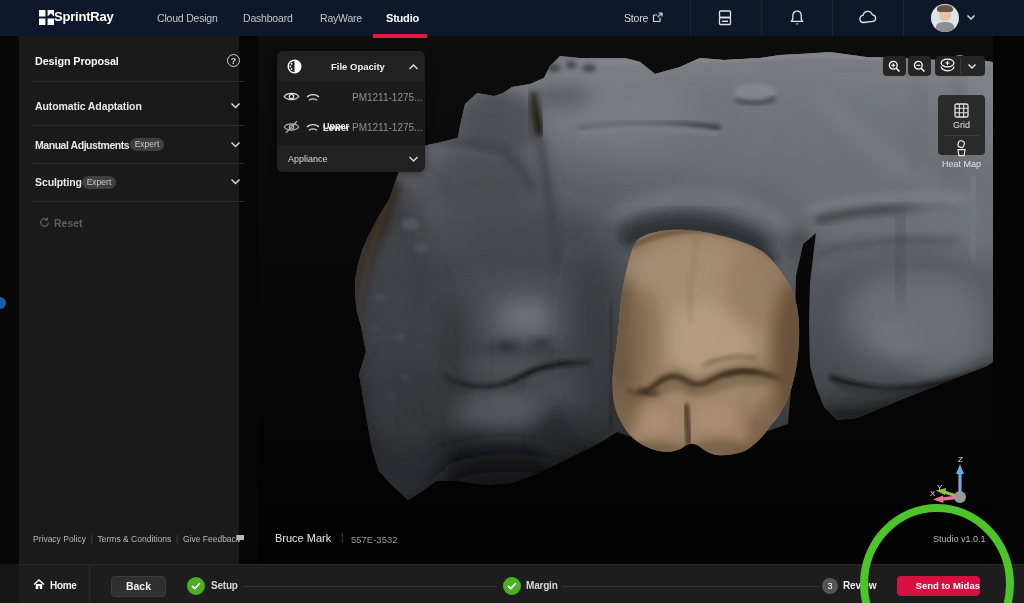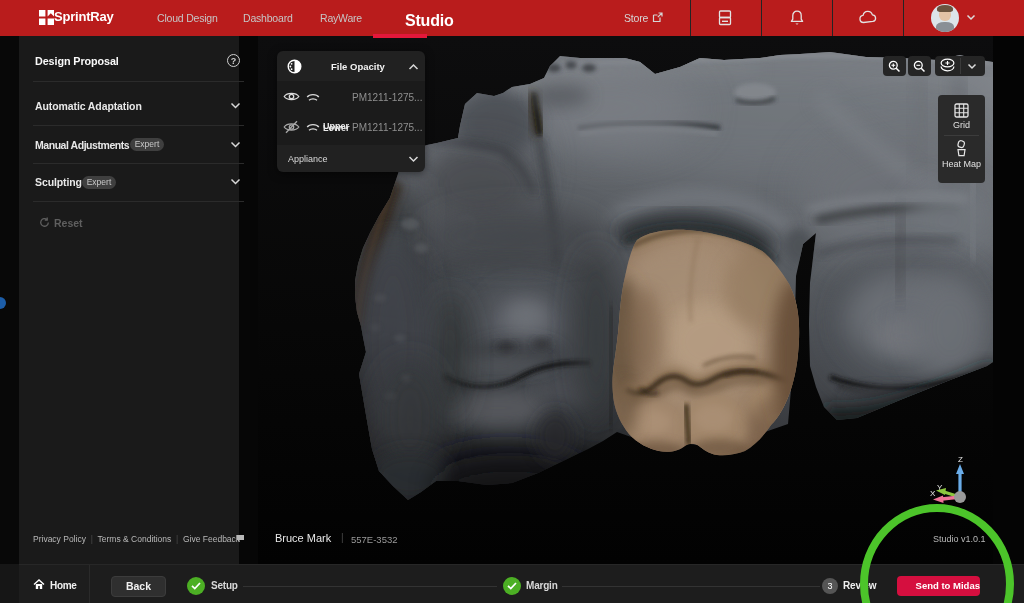--- a/index.html
+++ b/index.html
@@ -170,33 +170,33 @@
       <path d="M366,410 C400,436 465,440 510,410" stroke="#54402d" stroke-width="6" fill="none" filter="url(#b4)" opacity="0.7"></path>
       <path d="M374,210 C420,186 478,190 512,218" stroke="#57432f" stroke-width="5" fill="none" filter="url(#b2)" opacity="0.7"></path>
       <path d="M382,352 C388,358 394,360 400,356" stroke="#2e2117" stroke-width="3" fill="none" filter="url(#b2)" opacity="0.9"></path>
       <path d="M466,340 C476,336 488,334 498,336" stroke="#3a2b1e" stroke-width="3" fill="none" filter="url(#b2)" opacity="0.9"></path>
     </g>
   </svg>
   </div>
 
   <div class="abs" style="left:993px;top:36px;width:31px;height:528px;background:#040404;"></div>
 
-  <div class="abs" id="navbar" style="left:0;top:0;width:1024px;height:36px;background:#b91c1c;">
+  <div class="abs" id="navbar" style="left:0;top:0;width:1024px;height:36px;background:#0f172a;">
     <div class="abs" style="left:690px;top:0;width:1px;height:36px;background:#242424;"></div>
     <div class="abs" style="left:761px;top:0;width:1px;height:36px;background:#242424;"></div>
     <div class="abs" style="left:832px;top:0;width:1px;height:36px;background:#242424;"></div>
     <div class="abs" style="left:903px;top:0;width:1px;height:36px;background:#242424;"></div>
     <svg class="abs" style="left:39px;top:10px;" width="15" height="15" viewBox="0 0 15 15">
       <path d="M0 0 h6.4 v6.4 h-6.4 z M8.6 0 h6.4 v6.4 L11.8 3.2 8.6 6.4 z M0 8.6 h6.4 v6.4 h-6.4 z M8.6 8.6 h6.4 v6.4 h-6.4 z" fill="#fff"></path>
     </svg>
     <div class="abs" style="left:54px;top:9px;font-size:13px;font-weight:bold;color:#fff;letter-spacing:-0.2px;">SprintRay</div>
     <div class="abs" style="left:157px;top:12px;font-size:10.5px;color:#c6c6c6;letter-spacing:-0.2px;">Cloud Design</div>
     <div class="abs" style="left:243px;top:12px;font-size:10.5px;color:#c6c6c6;letter-spacing:-0.2px;">Dashboard</div>
     <div class="abs" style="left:320px;top:12px;font-size:10.5px;color:#c6c6c6;letter-spacing:-0.2px;">RayWare</div>
-    <div class="abs" style="left:386px;top:12px;font-size:16px;font-weight:bold;color:#ffffff;letter-spacing:-0.2px;margin-left:19px;">Studio</div>
+    <div class="abs" style="left:386px;top:12px;font-size:11px;font-weight:bold;color:#ffffff;letter-spacing:-0.2px;">Studio</div>
     <div class="abs" style="left:624px;top:12px;font-size:10.5px;color:#d6d6d6;letter-spacing:-0.2px;">Store</div>
     <svg class="abs" style="left:652px;top:12px;" width="11" height="11" viewBox="0 0 11 11">
       <path d="M1.5 3 h4 M1.5 3 v6.5 h6.5 v-4" stroke="#d6d6d6" stroke-width="1.2" fill="none"></path>
       <path d="M6.5 1 h3.5 v3.5 M10 1 L5.8 5.2" stroke="#d6d6d6" stroke-width="1.2" fill="none"></path>
     </svg>
     <svg class="abs" style="left:716px;top:9px;" width="18" height="18" viewBox="0 0 18 18">
       <rect x="3.5" y="2" width="11" height="6.5" rx="1" stroke="#e3e3e3" stroke-width="1.3" fill="none"></rect>
       <rect x="3.5" y="8.5" width="11" height="7" rx="1" stroke="#e3e3e3" stroke-width="1.3" fill="none"></rect>
       <rect x="6" y="11.6" width="6" height="1.4" fill="#e3e3e3"></rect>
     </svg>
@@ -316,21 +316,21 @@
   <div class="abs" style="left:960px;top:58px;width:1px;height:16px;background:#3a3a3a;"></div>
   <svg class="abs" style="left:939px;top:57px;" width="17" height="18" viewBox="0 0 17 18">
     <ellipse cx="8.5" cy="6" rx="6.4" ry="3.8" stroke="#fff" stroke-width="1.2" fill="none"></ellipse>
     <path d="M2.1 9.6 C2.1 12 4.9 13.8 8.5 13.8 C12.1 13.8 14.9 12 14.9 9.6" stroke="#fff" stroke-width="1.2" fill="none"></path>
     <path d="M8.5 3.9 v4.2 M6.4 6 h4.2" stroke="#fff" stroke-width="1.1"></path>
   </svg>
   <svg class="abs" style="left:967px;top:63px;" width="10" height="7" viewBox="0 0 10 7">
       <path d="M1.5 1.5 L5 5 L8.5 1.5" stroke="#dcdcdc" stroke-width="1.5" fill="none"></path>
     </svg>
 
-  <div class="abs" style="left:938px;top:95px;width:47px;height:88px;background:#2a2a2a;border-radius:4px;">
+  <div class="abs" style="left:938px;top:95px;width:47px;height:60px;background:#2a2a2a;border-radius:4px;">
     <svg class="abs" style="left:16px;top:8px;" width="15" height="15" viewBox="0 0 15 15">
       <rect x="1" y="1" width="13" height="13" rx="1.5" stroke="#e6e6e6" stroke-width="1.3" fill="none"></rect>
       <path d="M1 5.3 h13 M1 9.7 h13 M5.3 1 v13 M9.7 1 v13" stroke="#e6e6e6" stroke-width="1.1"></path>
     </svg>
     <div class="abs" style="left:0;top:25px;width:47px;text-align:center;font-size:9px;color:#e0e0e0;">Grid</div>
     <div class="abs" style="left:6px;top:40px;width:35px;height:1px;background:#3c3c3c;"></div>
     <svg class="abs" style="left:17px;top:45px;" width="13" height="17" viewBox="0 0 13 17">
       <rect x="3.2" y="0.8" width="6" height="6.6" rx="2.4" stroke="#e6e6e6" stroke-width="1.2" fill="none" transform="rotate(14 6.2 4.1)"></rect>
       <path d="M3 9.6 h7 l-0.9 6 h-5.2 z" stroke="#e6e6e6" stroke-width="1.2" fill="none"></path>
     </svg>

